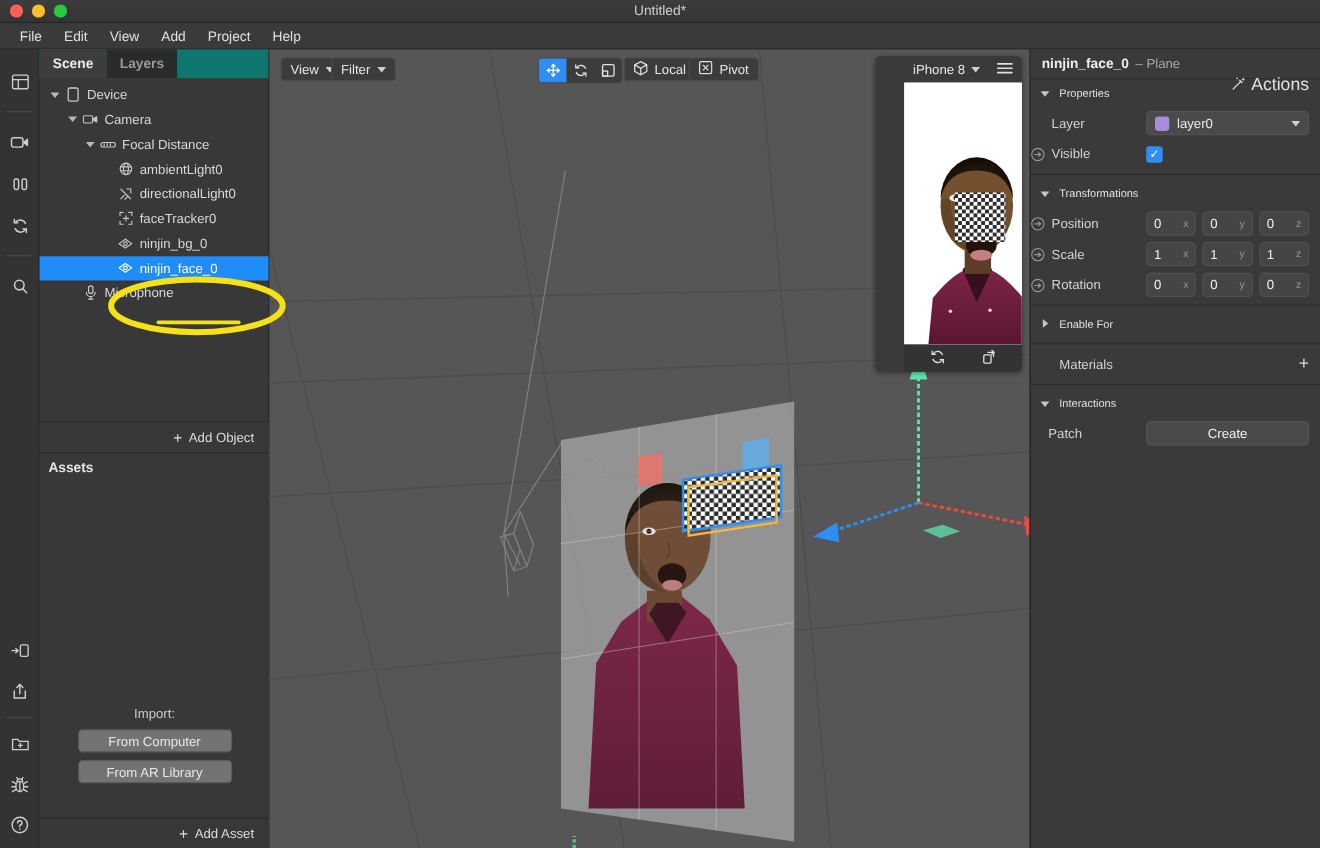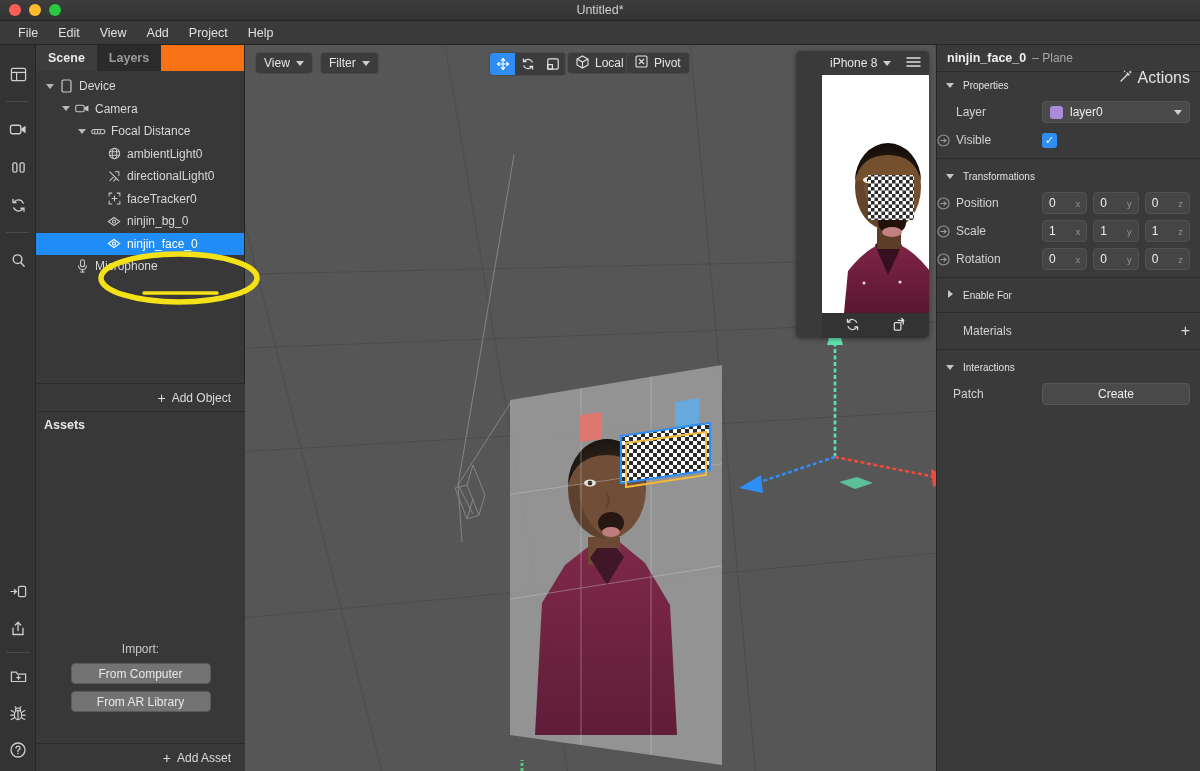--- a/index.html
+++ b/index.html
@@ -52,21 +52,21 @@
     width: 36px; height: 38px; display: flex; align-items: center; justify-content: center;
     color: #cfcfcf; cursor: pointer;
   }
   .rail-bottom { position: absolute; bottom: 0; left: 0; width: 36px; }
 
   
   .scenepanel {
     position: absolute; left: 36px; top: 45px; width: 209px; height: 726px;
     background: #383838; border-right: 1px solid #252525;
   }
-  .tabs { display: flex; height: 26px; background: #f97316; }
+  .tabs { display: flex; height: 26px; background: #0f766e; }
   .tab {
     display: flex; align-items: center; padding: 0 12px;
     font-size: 12.5px; font-weight: bold; color: #9a9a9a;
     background: #2b2b2b; cursor: pointer;
   }
   .tab.active { background: #3d3d3d; color: #eaeaea; }
   .tree { padding-top: 4px; font-size: 12px; }
   .node {
     display: flex; align-items: center; height: 22.5px; cursor: default;
     position: relative;
@@ -633,21 +633,21 @@
       <line x1="24" y1="38" x2="4" y2="44" stroke="#4a78c8" stroke-width="3" stroke-dasharray="3 2"></line>
     </svg>
 
     <div class="vp-toolbar"></div>
   </div>
 
   <div class="tb-btn" style="left:255px; top:52px; z-index:9;">
     <span>View</span>
     <span class="caret"></span>
   </div>
-  <div class="tb-btn" style="left:320px; top:52px; z-index:9;">
+  <div class="tb-btn" style="left:301px; top:52px; z-index:9;">
     <span>Filter</span>
     <span class="caret"></span>
   </div>
 
   <div class="tb-seg" style="z-index:9;">
     <div class="seg-btn active">
       <svg width="14" height="14" viewBox="0 0 14 14" fill="none" stroke="currentColor" stroke-width="1.2" stroke-linecap="round">
         <line x1="7" y1="1.6" x2="7" y2="12.4"></line>
           <line x1="1.6" y1="7" x2="12.4" y2="7"></line>
         <path d="M5.4 3.5L7 1.6l1.6 1.9M5.4 10.5L7 12.4l1.6-1.9M3.5 5.4L1.6 7l1.9 1.6M10.5 5.4L12.4 7l-1.9 1.6"></path>

